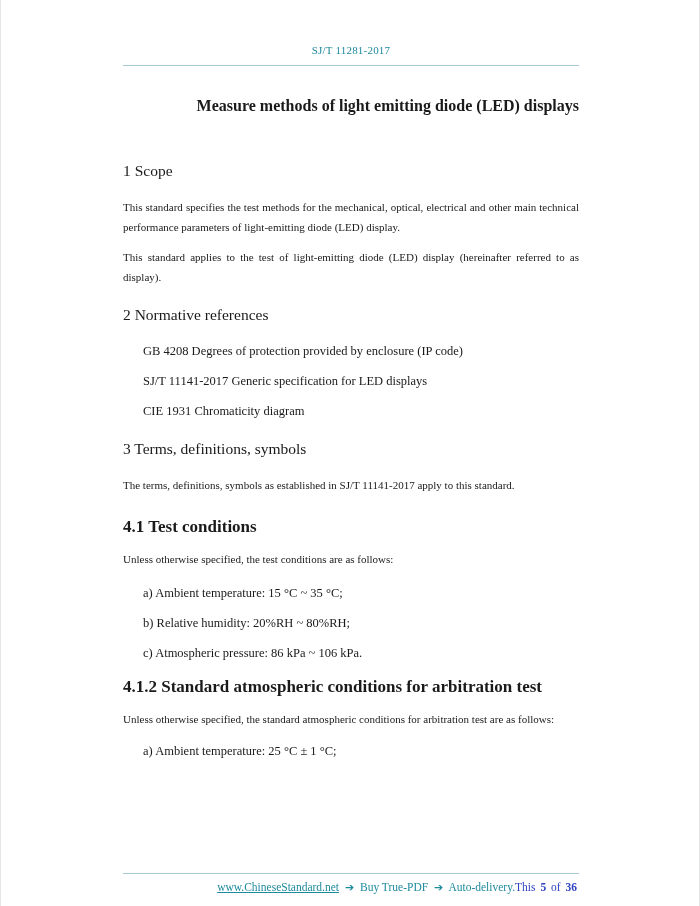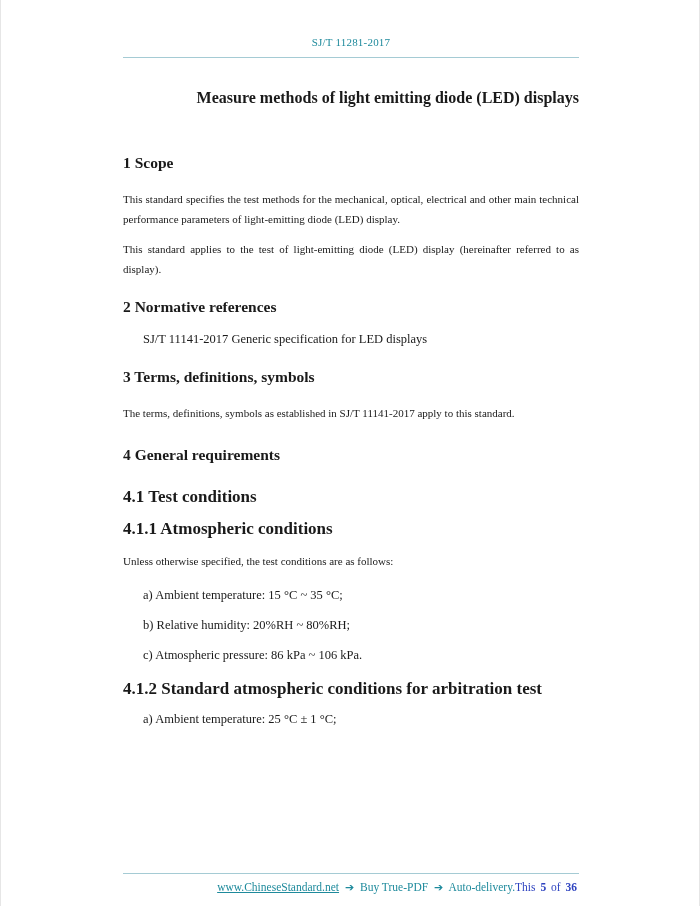--- a/index.html
+++ b/index.html
@@ -13,21 +13,21 @@
   body{
     font-family:"Liberation Serif","DejaVu Serif",serif;
     color:var(--text);
     position:relative;
     border-left:1px solid #e6e6e6;
     border-right:1px solid #e6e6e6;
     overflow:hidden;
   }
   .page{
     width:700px;height:906px;
-    padding:0 122px;
+    padding:8px 122px;
     position:relative;
   }
   .header{padding-top:36px;}
   .doc-num{
     text-align:center;
     font-size:11px;
     color:var(--teal);
     letter-spacing:.2px;
   }
   .rule{
@@ -37,21 +37,21 @@
   }
   .title{
     margin-top:30px;
     text-align:right;
     font-size:16px;
     font-weight:bold;
     line-height:20px;
   }
   .sec{
     font-size:15.5px;
-    font-weight:bold;
+    font-weight:normal;
     line-height:20px;
     margin-top:18px;
   }
   .sub{
     font-size:17px;
     font-weight:bold;
     line-height:16px;
     margin-top:16px;
   }
   .para{
@@ -101,36 +101,37 @@
     <hr class="rule">
   </div>
 
   <div class="title">Measure methods of light emitting diode (LED) displays</div>
 
   <div class="sec" style="margin-top:45px">1 Scope</div>
   <p class="para" style="margin-top:16px">This standard specifies the test methods for the mechanical, optical, electrical and other main technical performance parameters of light-emitting diode (LED) display.</p>
   <p class="para" style="margin-top:10px">This standard applies to the test of light-emitting diode (LED) display (hereinafter referred to as display).</p>
 
   <div class="sec">2 Normative references</div>
+  <div class="indent" style="margin-top:18px">GB 4208 Degrees of protection provided by enclosure (IP code)</div>
   <div class="indent">SJ/T 11141-2017 Generic specification for LED displays</div>
+  <div class="indent">CIE 1931 Chromaticity diagram</div>
 
   <div class="sec" style="margin-top:20px">3 Terms, definitions, symbols</div>
   <p class="para" style="margin-top:16px">The terms, definitions, symbols as established in SJ/T 11141-2017 apply to this standard.</p>
 
-  <div class="sec" style="margin-top:22px">4 General requirements</div>
 
   <div class="sub" style="margin-top:24px">4.1 Test conditions</div>
 
-  <div class="sub">4.1.1 Atmospheric conditions</div>
   <p class="para">Unless otherwise specified, the test conditions are as follows:</p>
   <div class="indent" style="margin-top:16px">a) Ambient temperature: 15 °C ~ 35 °C;</div>
   <div class="indent">b) Relative humidity: 20%RH ~ 80%RH;</div>
   <div class="indent">c) Atmospheric pressure: 86 kPa ~ 106 kPa.</div>
 
   <div class="sub" style="margin-top:18px">4.1.2 Standard atmospheric conditions for arbitration test</div>
+  <p class="para">Unless otherwise specified, the standard atmospheric conditions for arbitration test are as follows:</p>
   <div class="indent">a) Ambient temperature: 25 °C ± 1 °C;</div>
 
   <div class="footer">
     <hr class="rule">
     <div class="footer-row">
       <div class="footer-left">
         <a href="#" class="site">www.ChineseStandard.net</a>
         <span class="arrow">➔</span>
         <span class="buy">Buy True-PDF</span>
         <span class="arrow">➔</span>

